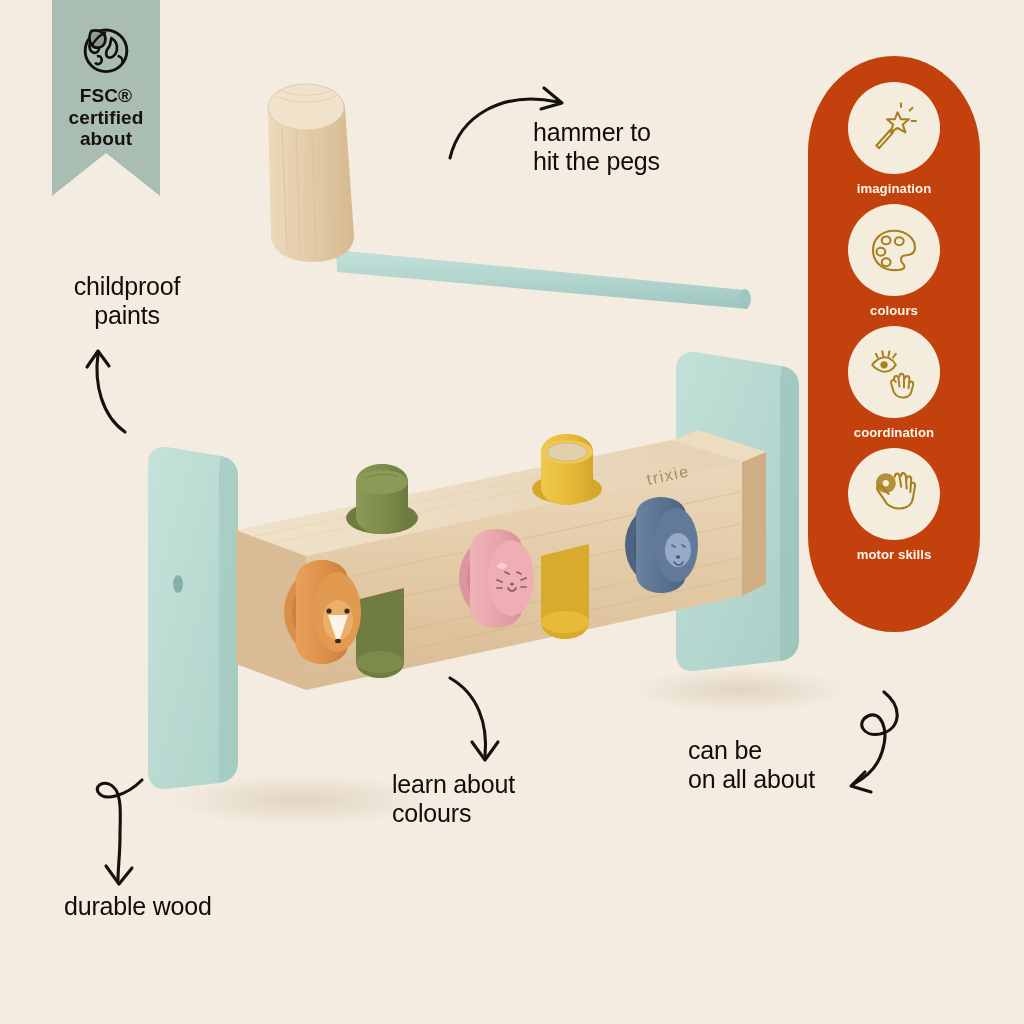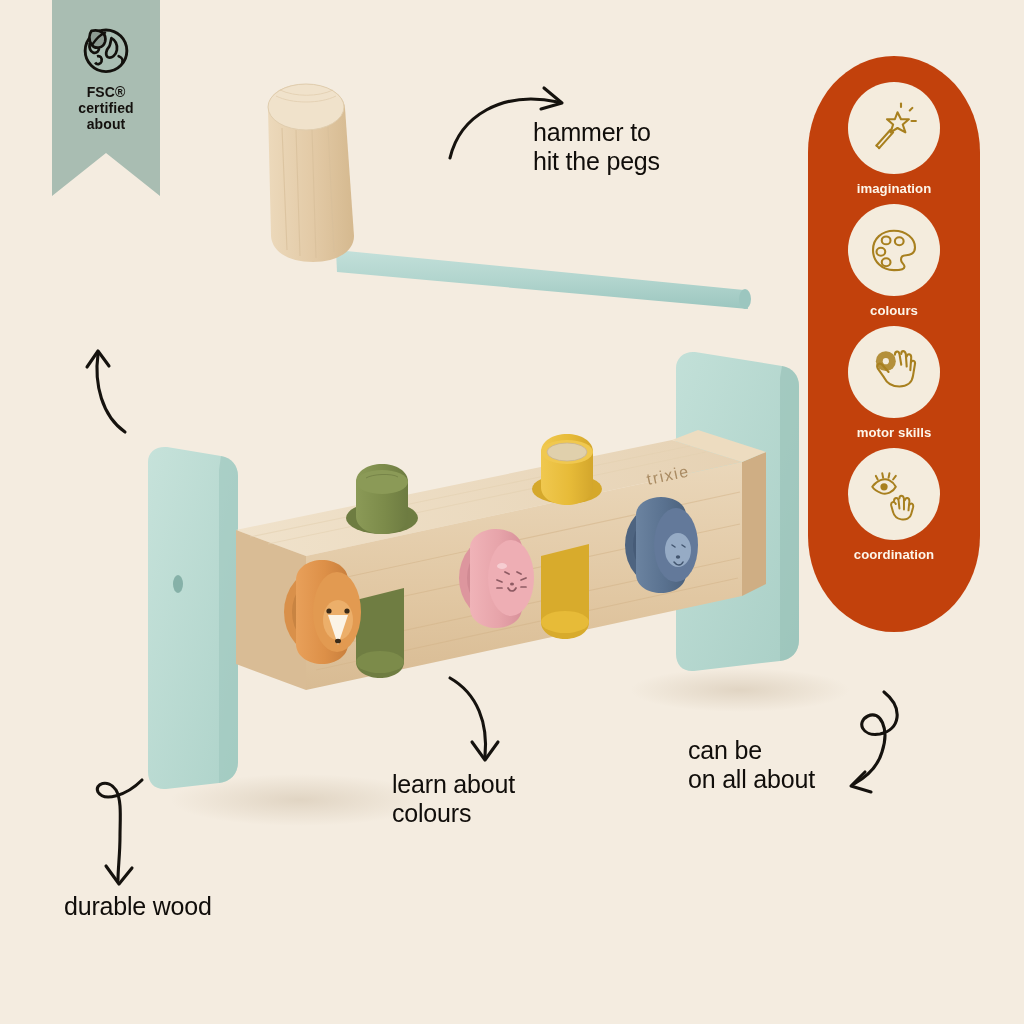--- a/index.html
+++ b/index.html
@@ -15,21 +15,21 @@
   .fsc-ribbon{
     position:absolute;left:52px;top:0;width:108px;height:196px;
     background:#a9bdb2;
     clip-path:polygon(0 0,100% 0,100% 100%,50% 78%,0 100%);
     display:flex;flex-direction:column;align-items:center;
     padding-top:20px;box-sizing:border-box;
   }
   .fsc-globe{width:58px;height:58px;}
   .fsc-text{
     margin-top:7px;text-align:center;color:#14110e;
-    font-size:14px;font-weight:bold;line-height:1.14;letter-spacing:.1px;
+    font-size:19px;font-weight:bold;line-height:1.14;letter-spacing:.1px;
   }
 
   
   .benefits{
     position:absolute;left:808px;top:56px;width:172px;height:576px;
     background:#c2410c;
     border-radius:86px/96px;
     display:flex;flex-direction:column;align-items:center;
     padding-top:26px;box-sizing:border-box;
   }
@@ -326,37 +326,20 @@
                      C42,38 40,40 40,43 C40,47 44,48 44,51
                      C44,54 39,55 32,55 C18,55 8,45 8,32 C8,19 18,10 32,10 Z"></path>
             <ellipse cx="23" cy="21" rx="5" ry="4.5"></ellipse>
             <ellipse cx="38" cy="22" rx="5" ry="4.5"></ellipse>
             <ellipse cx="17" cy="34" rx="5" ry="4.5"></ellipse>
             <ellipse cx="23" cy="46" rx="5" ry="4.5"></ellipse>
           </g>
         </svg>
       </div>
       <div class="benefit-label">colours</div>
-    </div>
-
-    <div class="benefit">
-      <div class="benefit-circle">
-        <svg width="58" height="58" viewBox="0 0 64 64" xmlns="http://www.w3.org/2000/svg">
-          <g fill="none" stroke="#a8801f" stroke-width="2.3" stroke-linecap="round" stroke-linejoin="round">
-            <circle cx="23" cy="20" r="11" fill="#a8801f" stroke="none" opacity=".85"></circle>
-            <circle cx="23" cy="20" r="3.4" fill="#f4ecdd" stroke="none"></circle>
-            <path d="M33,13 C33,9 37,8 38,12 L40,24"></path>
-            <path d="M40,12 C40,8 44,8 45,12 L46,26"></path>
-            <path d="M46,15 C47,11 51,12 51,16 L50,30"></path>
-            <path d="M51,21 C53,18 56,20 55,24 L53,36 C52,44 46,48 38,48
-                     C30,48 24,44 21,38 L14,28 C12,24 16,21 19,24 L26,32"></path>
-          </g>
-        </svg>
-      </div>
-      <div class="benefit-label">motor skills</div>
     </div>
 
     <div class="benefit">
       <div class="benefit-circle">
         <svg width="58" height="58" viewBox="0 0 64 64" xmlns="http://www.w3.org/2000/svg">
           <g fill="none" stroke="#a8801f" stroke-width="2.2" stroke-linecap="round" stroke-linejoin="round">
             <path d="M8,24 C13,17 21,14 27,17 C31,19 33,22 34,24
                      C31,30 24,33 18,31 C13,29 10,27 8,24 Z"></path>
             <circle cx="21" cy="24" r="4" fill="#a8801f" stroke="none"></circle>
             <path d="M12,12 L14,16"></path>
@@ -367,31 +350,52 @@
             <path d="M38,37 C38,33 42,33 43,37 L43,49"></path>
             <path d="M44,39 C45,35 49,36 49,40 L48,50"></path>
             <path d="M49,44 C51,41 54,43 53,47 L51,54
                      C50,59 45,61 40,60 C35,59 32,56 31,52 L29,45
                      C28,41 32,39 34,43"></path>
           </g>
         </svg>
       </div>
       <div class="benefit-label">coordination</div>
     </div>
+
+    <div class="benefit">
+      <div class="benefit-circle">
+        <svg width="58" height="58" viewBox="0 0 64 64" xmlns="http://www.w3.org/2000/svg">
+          <g fill="none" stroke="#a8801f" stroke-width="2.3" stroke-linecap="round" stroke-linejoin="round">
+            <circle cx="23" cy="20" r="11" fill="#a8801f" stroke="none" opacity=".85"></circle>
+            <circle cx="23" cy="20" r="3.4" fill="#f4ecdd" stroke="none"></circle>
+            <path d="M33,13 C33,9 37,8 38,12 L40,24"></path>
+            <path d="M40,12 C40,8 44,8 45,12 L46,26"></path>
+            <path d="M46,15 C47,11 51,12 51,16 L50,30"></path>
+            <path d="M51,21 C53,18 56,20 55,24 L53,36 C52,44 46,48 38,48
+                     C30,48 24,44 21,38 L14,28 C12,24 16,21 19,24 L26,32"></path>
+          </g>
+        </svg>
+      </div>
+      <div class="benefit-label">motor skills</div>
+    </div>
   </div>
 
   <svg class="arrow" style="left:440px;top:78px;width:160px;height:90px;" viewBox="0 0 160 90" xmlns="http://www.w3.org/2000/svg">
     <path d="M10,80 C20,38 62,12 118,24"></path>
     <path d="M104,10 L122,25 L101,31"></path>
   </svg>
   <div class="note note-hammer">
     <div>hammer to</div>
     <div>hit the pegs</div>
   </div>
 
+  <div class="note note-childproof">
+    <div>childproof</div>
+    <div>paints</div>
+  </div>
   <svg class="arrow" style="left:78px;top:344px;width:70px;height:90px;" viewBox="0 0 70 90" xmlns="http://www.w3.org/2000/svg">
     <path d="M47,88 C24,72 16,40 20,10"></path>
     <path d="M9,23 L20,7 L31,22"></path>
   </svg>
 
   <svg class="arrow" style="left:444px;top:672px;width:80px;height:96px;" viewBox="0 0 80 96" xmlns="http://www.w3.org/2000/svg">
     <path d="M6,6 C34,22 44,52 41,84"></path>
     <path d="M28,70 L41,88 L54,70"></path>
   </svg>
   <div class="note note-learn">

